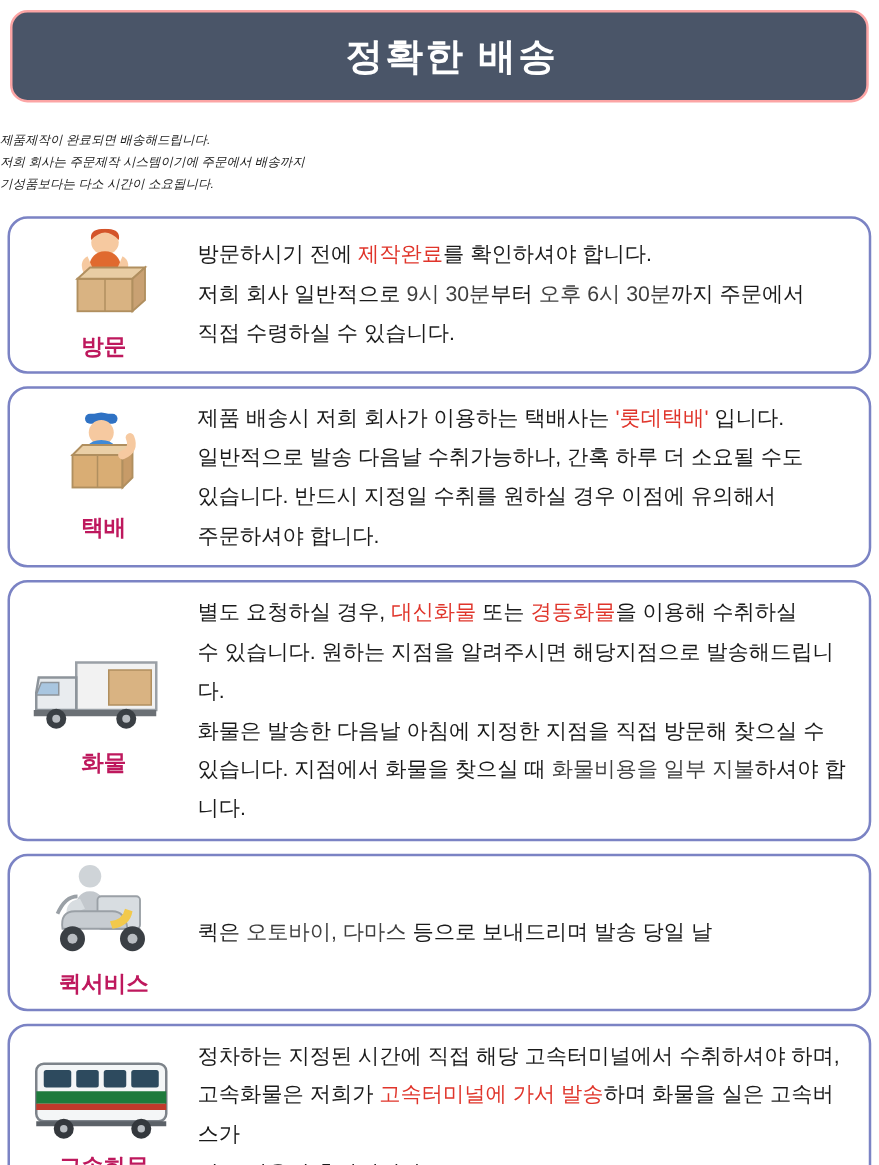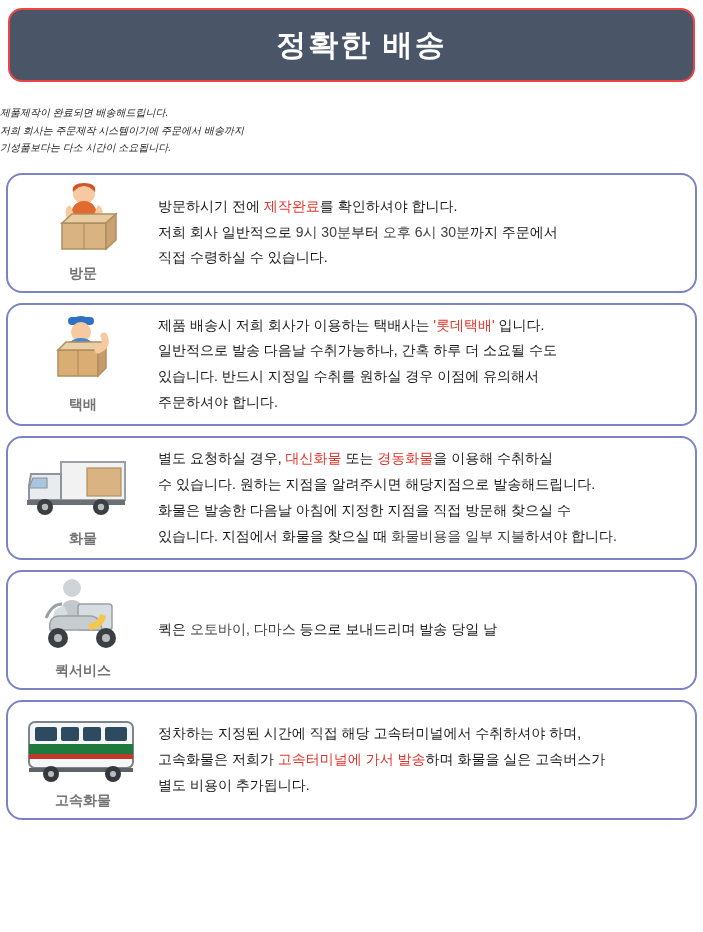--- a/index.html
+++ b/index.html
@@ -14,21 +14,21 @@
     color: #222222;
     position: relative;
     overflow: hidden;
   }
 
   
   .header {
     margin: 8px 8px 0 8px;
     height: 70px;
     background: #4a5568;
-    border: 2px solid #ef4444;
+    border: 2px solid #fca5a5;
     border-radius: 14px;
     display: flex;
     align-items: center;
     justify-content: center;
     padding-left: 20px;
   }
   .header-title {
     color: #ffffff;
     font-size: 30px;
     font-weight: bold;
@@ -67,28 +67,28 @@
     justify-content: center;
   }
   .icon-art {
     height: 76px;
     display: flex;
     align-items: flex-end;
     justify-content: center;
   }
   .icon-label {
     margin-top: 6px;
-    font-size: 14px;
+    font-size: 18px;
     font-weight: bold;
-    color: #737373;
+    color: #be185d;
   }
   .text-col {
     flex: 1;
     padding-right: 14px;
-    font-size: 14px;
+    font-size: 17px;
     line-height: 1.85;
     color: #1a1a1a;
   }
   .em-red { color: #e0352b; }
   .em-blue { color: #404040; }
 </style>
 </head>
 <body>
 
 <div class="header">

